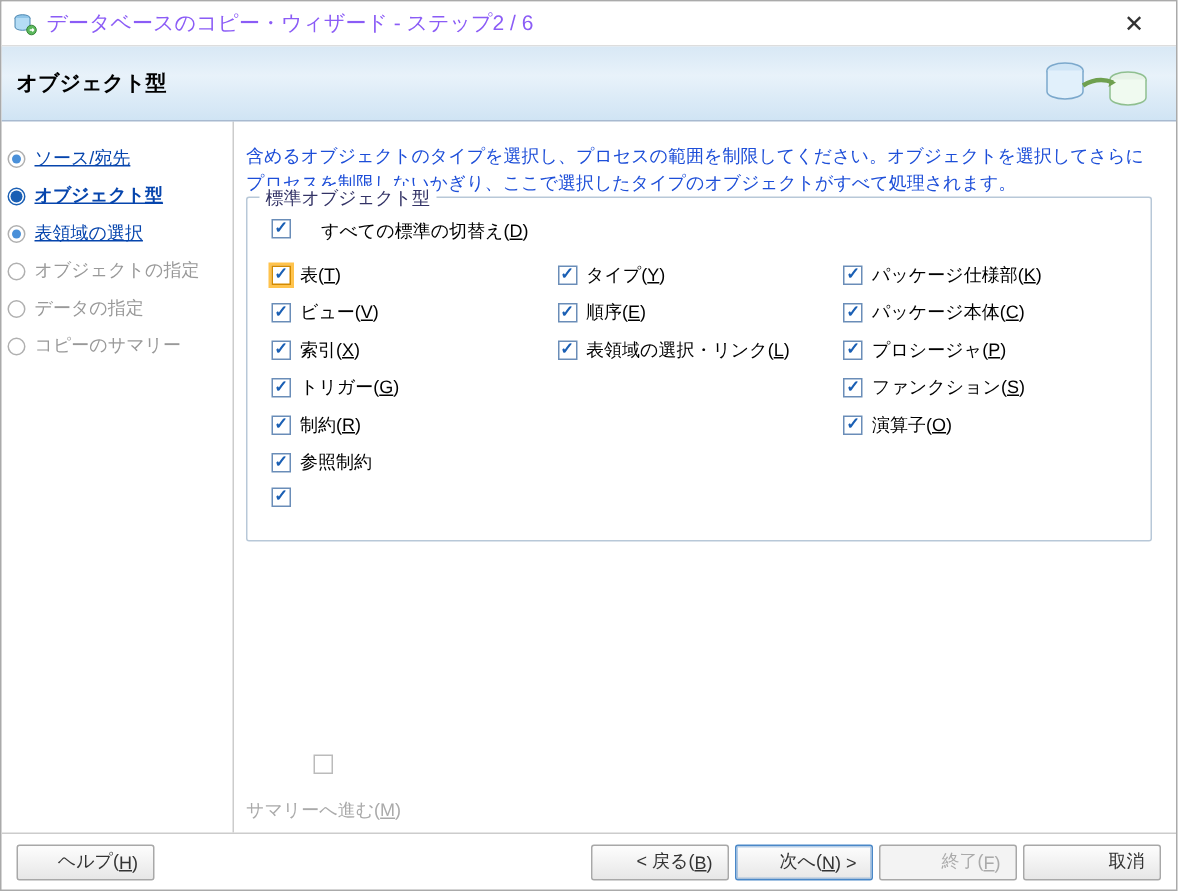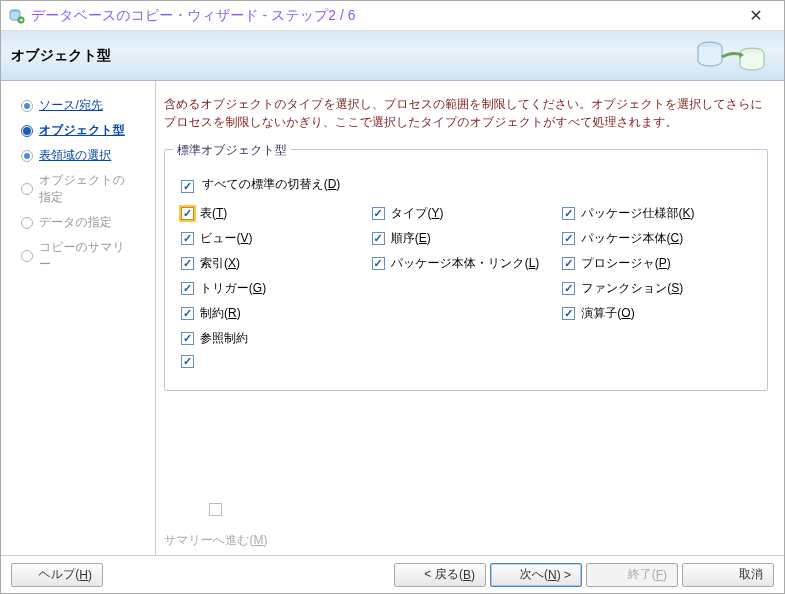--- a/index.html
+++ b/index.html
@@ -51,21 +51,21 @@
   right: 8px; top: 4px;
   width: 90px; height: 40px;
 }
 .body-area {
   display: flex;
   height: calc(100% - 30px - 50px - 38px);
 }
 .sidebar {
   width: 155px;
   border-right: 1px solid #ccc;
-  padding: 12px 16px;
+  padding: 12px 0;
 }
 .step-item {
   display: flex;
   align-items: center;
   padding: 4px 4px;
   gap: 6px;
 }
 .step-marker {
   width: 12px; height: 12px;
   border-radius: 50%;
@@ -105,44 +105,42 @@
   color: #999;
 }
 .main {
   flex: 1;
   padding: 14px 16px 10px 8px;
   display: flex;
   flex-direction: column;
   position: relative;
 }
 .instructions {
-  color: #7f1d1d;
+  color: #1d4ed8;
   line-height: 1.5;
-  margin-bottom: 18px;
 }
 .fieldset {
   border: 1px solid #b8c8d8;
   border-radius: 2px;
   padding: 14px 16px 18px 16px;
   position: relative;
 }
 .fieldset .legend {
   position: absolute;
   top: -8px;
   left: 8px;
   background: #fff;
   padding: 0 4px;
   color: #336;
 }
 .toggle-all {
   margin-bottom: 8px;
   display: flex;
-  align-items: flex-end;
-  gap: 8px;
-  margin-top: 12px;
+  align-items: flex-start;
+  gap: 20px;
 }
 .checkbox {
   width: 13px; height: 13px;
   border: 1px solid #6a8db8;
   background: #fff;
   display: inline-flex;
   align-items: center;
   justify-content: center;
   flex-shrink: 0;
 }
@@ -320,21 +318,21 @@
             <div class="row">
               <span class="checkbox checked"></span>
               <span class="lbl"><span>タイプ(</span><span class="underline-key">Y</span><span>)</span></span>
             </div>
             <div class="row">
               <span class="checkbox checked"></span>
               <span class="lbl"><span>順序(</span><span class="underline-key">E</span><span>)</span></span>
             </div>
             <div class="row">
               <span class="checkbox checked"></span>
-              <span class="lbl"><span>パッケージ本体・リンク(</span><span class="underline-key">L</span><span>)</span></span>
+              <span class="lbl"><span>表領域の選択・リンク(</span><span class="underline-key">L</span><span>)</span></span>
             </div>
           </div>
           <div class="col">
             <div class="row">
               <span class="checkbox checked"></span>
               <span class="lbl"><span>パッケージ仕様部(</span><span class="underline-key">K</span><span>)</span></span>
             </div>
             <div class="row">
               <span class="checkbox checked"></span>
               <span class="lbl"><span>パッケージ本体(</span><span class="underline-key">C</span><span>)</span></span>

